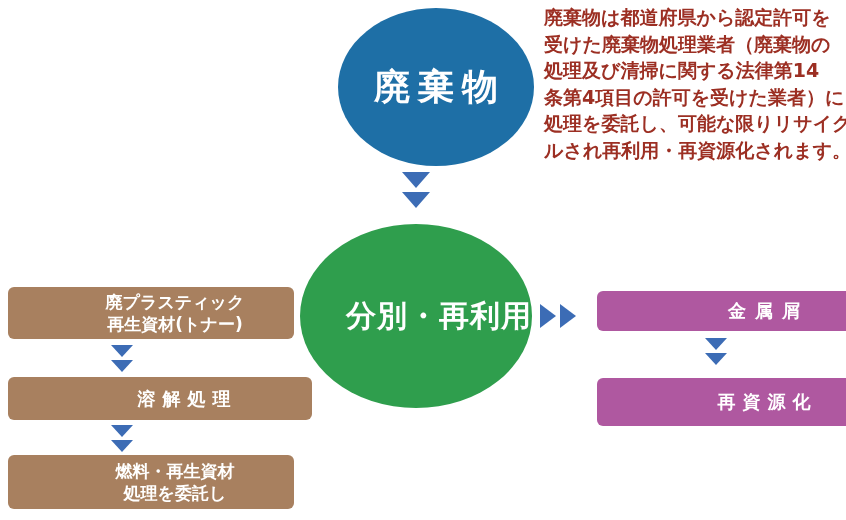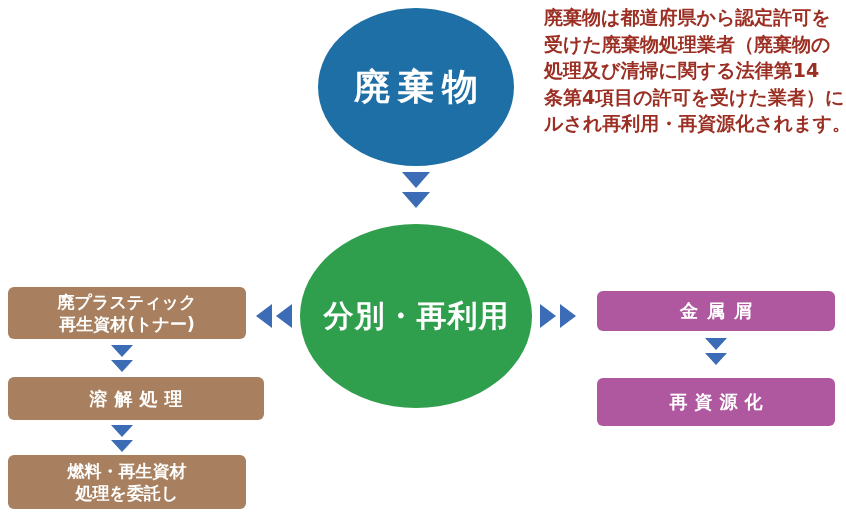--- a/index.html
+++ b/index.html
@@ -19,40 +19,41 @@
     position: absolute;
     border-radius: 50%;
     display: flex;
     align-items: center;
     justify-content: center;
     color: #ffffff;
     font-weight: bold;
     text-align: center;
   }
   .ellipse.waste {
-    left: 318px; top: 8px; width: 196px; height: 158px;
+    left: 338px; top: 8px; width: 196px; height: 158px;
     background: var(--waste-ellipse, #1e6fa6);
     font-size: 36px; letter-spacing: 8px; text-indent: 8px;
   }
   .ellipse.sort {
     left: 300px; top: 224px; width: 232px; height: 184px;
     background: var(--sort-ellipse, #2f9e4d);
-    font-size: 30px; letter-spacing: 1px; text-indent: 1px;
+    font-size: 30px; letter-spacing: 1px; text-indent: 1px; justify-content: flex-end;
   }
   .flowbox {
     position: absolute;
     display: flex;
     flex-direction: column;
     align-items: center;
     justify-content: center;
     color: #ffffff;
     font-weight: bold;
     text-align: center;
     border-radius: 6px;
     line-height: 1.3;
+    padding-left: 48px;
   }
   .flowbox.brown { background: var(--left-box, #a8805f); }
   .flowbox.purple { background: var(--right-box, #af58a0); }
   .flowbox .line { display: block; }
   #left-box-1 { left: 8px; top: 287px; width: 238px; height: 52px; font-size: 17px; }
   #left-box-2 { left: 8px; top: 377px; width: 256px; height: 43px; font-size: 18px; letter-spacing: 7px; text-indent: 7px; }
   #left-box-3 { left: 8px; top: 455px; width: 238px; height: 54px; font-size: 17px; }
   #right-box-1 { left: 597px; top: 291px; width: 238px; height: 40px; font-size: 18px; letter-spacing: 9px; text-indent: 9px; }
   #right-box-2 { left: 597px; top: 378px; width: 238px; height: 48px; font-size: 18px; letter-spacing: 7px; text-indent: 7px; }
 
@@ -152,16 +153,17 @@
 
   <div class="flowbox purple" id="right-box-2">
     <span class="line">再資源化</span>
   </div>
 
   <div class="note">
     <div class="note-line">廃棄物は都道府県から認定許可を</div>
     <div class="note-line">受けた廃棄物処理業者（廃棄物の</div>
     <div class="note-line">処理及び清掃に関する法律第14</div>
     <div class="note-line">条第4項目の許可を受けた業者）に</div>
+    <div class="note-line">処理を委託し、可能な限りリサイク</div>
     <div class="note-line">ルされ再利用・再資源化されます。</div>
   </div>
 
 </div>
 
 </body></html>

